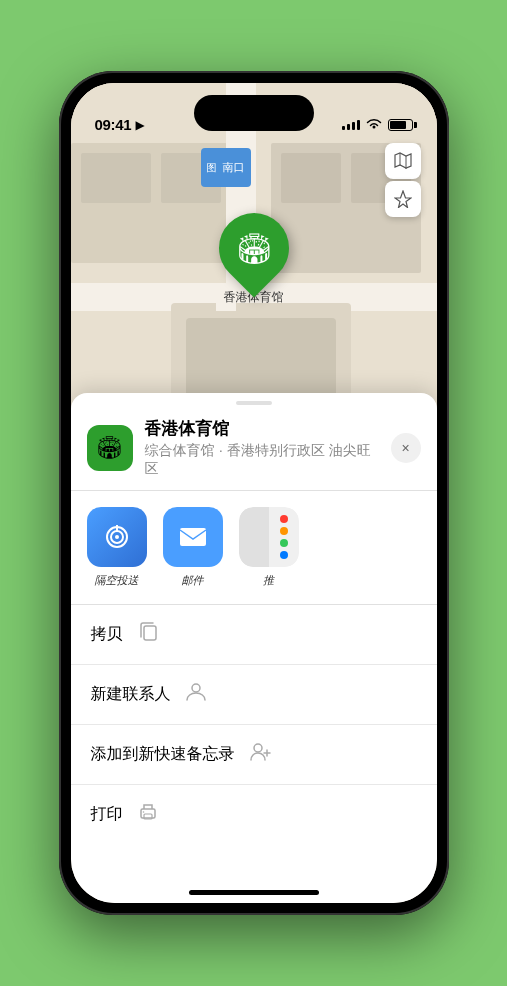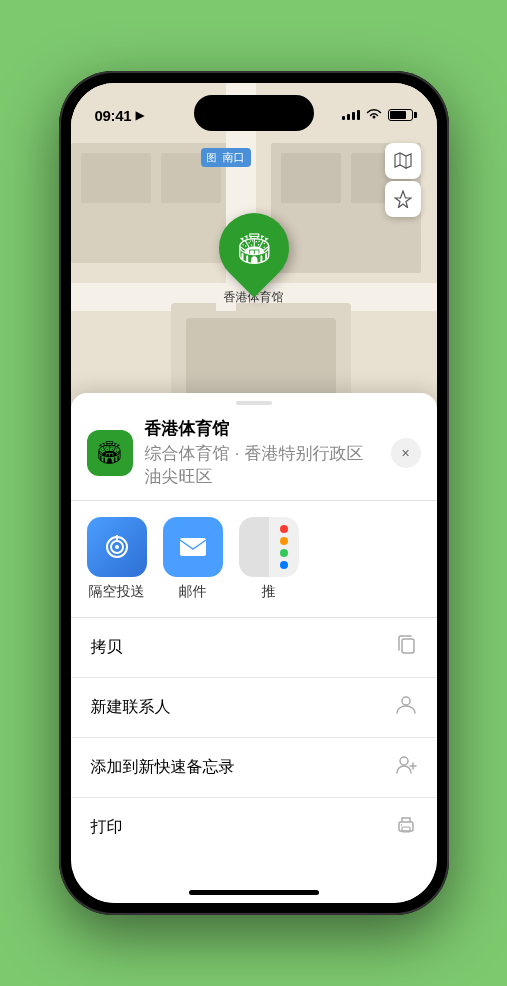--- a/index.html
+++ b/index.html
@@ -36,21 +36,21 @@
     
     .status-bar {
       position: absolute;
       top: 0;
       left: 0;
       right: 0;
       height: 50px;
       background: transparent;
       z-index: 100;
       display: flex;
-      align-items: center;
+      align-items: flex-end;
       justify-content: space-between;
       padding: 14px 24px 0;
     }
 
     .status-time {
       font-size: 15px;
       font-weight: 600;
       color: #000;
       letter-spacing: -0.3px;
     }
@@ -192,21 +192,21 @@
     }
 
     
     .map-label {
       position: absolute;
       top: 65px;
       left: 130px;
       background: #4a90d9;
       color: white;
       font-size: 11px;
-      padding: 2px 6px;
+      padding: 12px 6px;
       border-radius: 4px;
     }
 
     
     .bottom-sheet {
       position: absolute;
       bottom: 0;
       left: 0;
       right: 0;
       background: white;
@@ -249,21 +249,21 @@
       flex: 1;
     }
 
     .venue-name {
       font-size: 17px;
       font-weight: 600;
       color: #000;
     }
 
     .venue-subtitle {
-      font-size: 17px;
+      font-size: 14px;
       color: #888;
       margin-top: 2px;
     }
 
     .close-btn {
       width: 30px;
       height: 30px;
       background: #f0f0f0;
       border-radius: 50%;
       display: flex;
@@ -334,39 +334,39 @@
     .notes-line {
       height: 2px;
       background: #ccc;
       border-radius: 1px;
     }
     .notes-line:first-child { width: 100%; }
     .notes-line:nth-child(2) { width: 80%; }
     .notes-line:nth-child(3) { width: 90%; }
 
     .app-label {
-      font-size: 14px;
+      font-size: 11px;
       color: #333;
       text-align: center;
+      font-style: italic;
     }
 
     .app-item.selected .app-icon {
       outline: 2.5px solid #ff3b30;
       outline-offset: 1px;
     }
 
     
     .action-list {
       padding: 0;
     }
 
     .action-item {
       display: flex;
       align-items: center;
-      justify-content: space-between;
       padding: 16px 20px;
       border-bottom: 0.5px solid #e8e8e8;
       cursor: pointer;
       gap: 14px;
     }
 
     .action-label {
       font-size: 16px;
       color: #000;
     }

